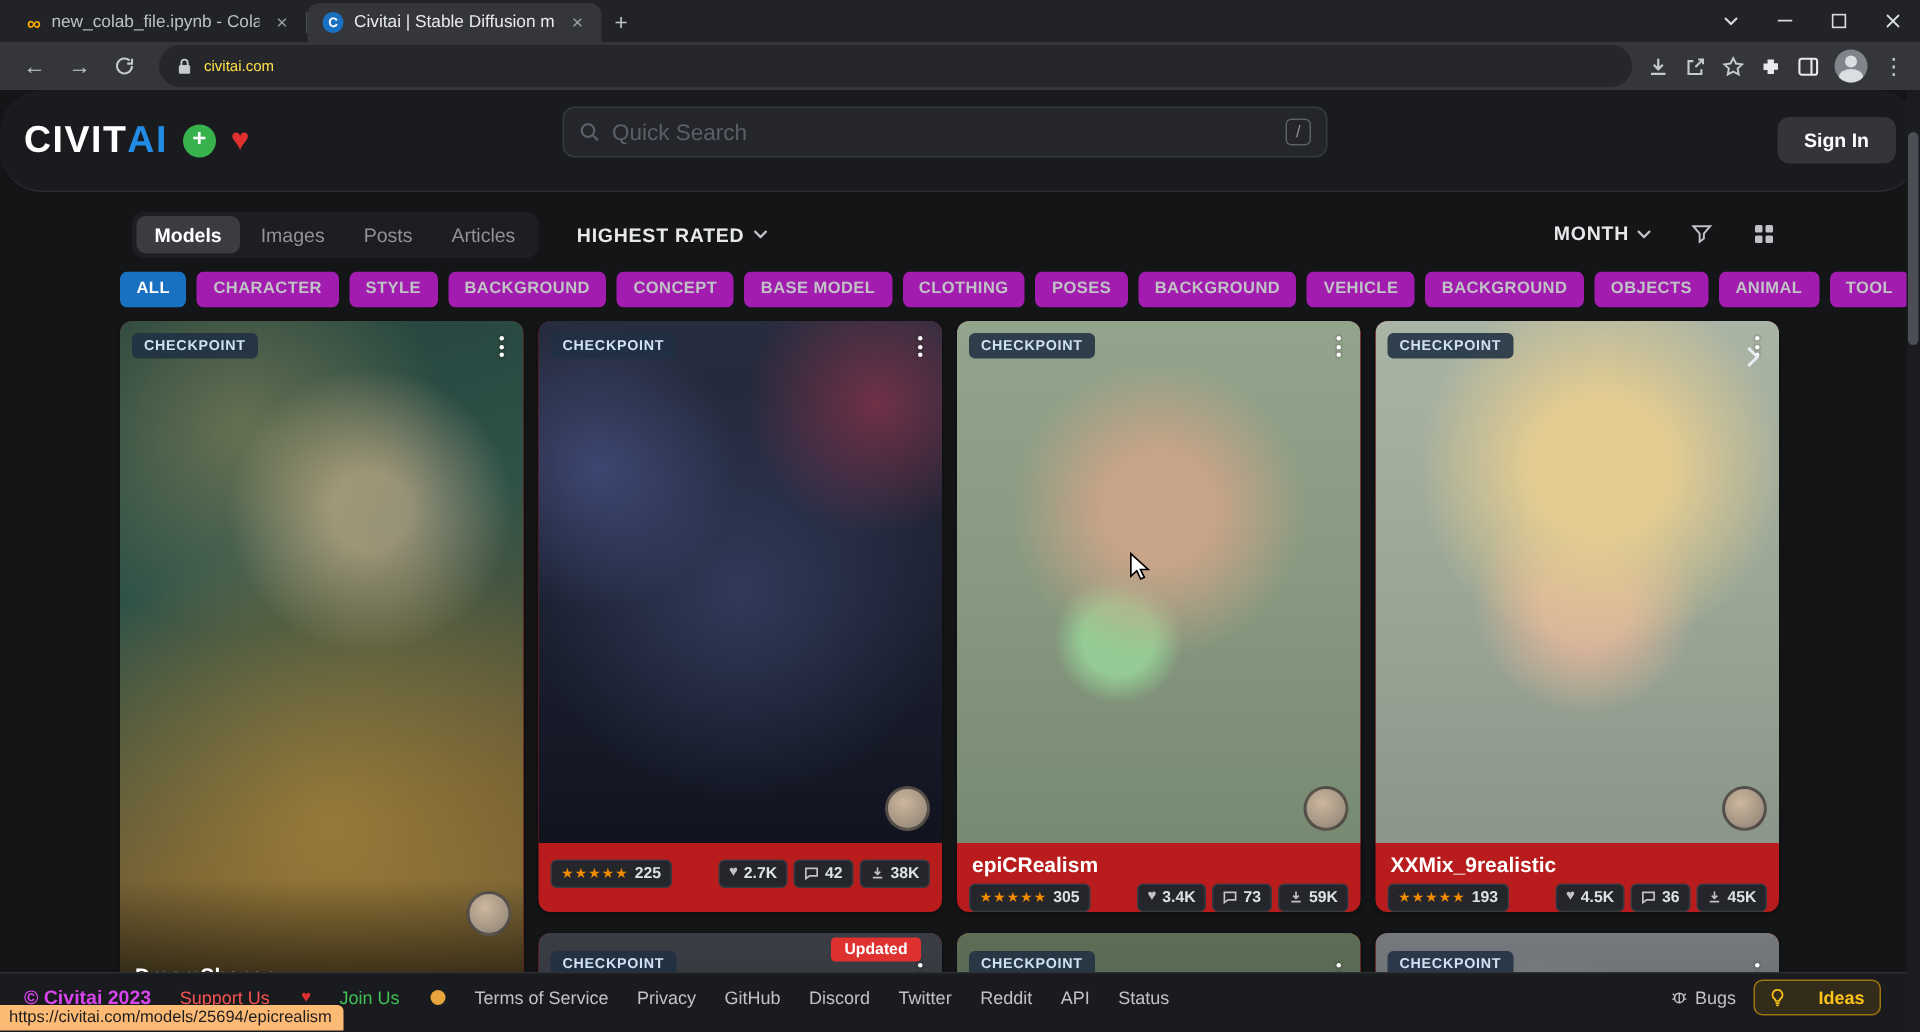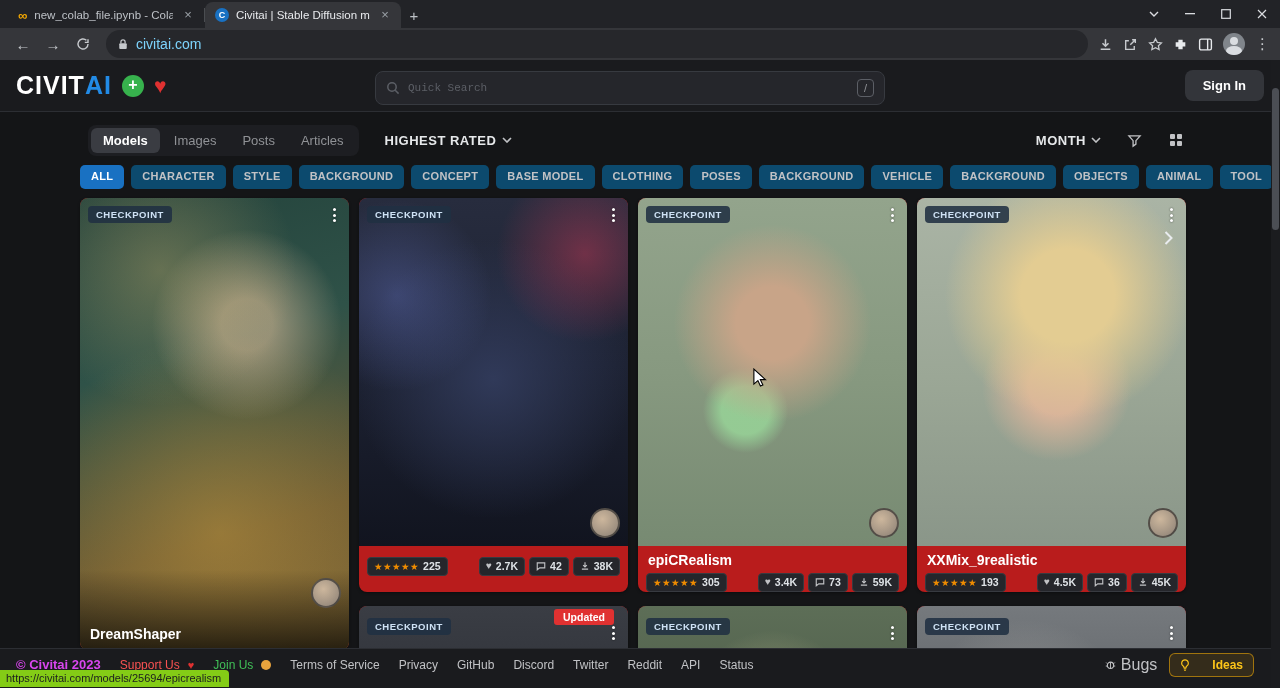--- a/index.html
+++ b/index.html
@@ -21,55 +21,55 @@
   .newtab-btn { width:26px; height:26px; color:#bdc1c6; font-size:15px; display:flex; align-items:center; justify-content:center; margin-bottom:0; }
   .winctrls { margin-left:auto; display:flex; height:28px; align-self:flex-start; }
   .winctrl { width:36px; height:28px; display:flex; align-items:center; justify-content:center; color:#dadce0; }
   .winctrl svg { display:block; }
 
   .toolbar { height:32px; background:#35363a; display:flex; align-items:center; padding:0 10px; gap:4px; }
   .navbtn { width:26px; height:26px; display:flex; align-items:center; justify-content:center;
     color:#c6c9cd; font-size:15px; border-radius:50%; }
   .omnibox { flex:1; height:28px; background:#26272b; border-radius:14px; display:flex; align-items:center;
     padding:0 12px; gap:8px; margin:0 6px; }
-  .omnibox .url { color:#7dd3fc; font-size:14px; }
+  .omnibox .url { color:#fde047; font-size:10px; }
   .tool-icons { display:flex; align-items:center; gap:10px; color:#c6c9cd; }
   .tool-avatar { width:22px; height:22px; border-radius:50%; background:#80858b; position:relative; overflow:hidden; }
   .tool-avatar::before { content:""; position:absolute; left:7px; top:4px; width:8px; height:8px; border-radius:50%; background:#dadde1; }
   .tool-avatar::after { content:""; position:absolute; left:3px; top:13px; width:16px; height:10px; border-radius:50%; background:#dadde1; }
   .vdots { font-size:15px; color:#c6c9cd; letter-spacing:0; }
 
   
   .site { position:relative; height:628px; background:#141517; overflow:hidden; }
-  .site-header { height:52px; background:#1a1b1e; border-bottom:1px solid #2c2e33; display:flex; align-items:center; padding:0 16px; }
+  .site-header { height:68px; background:#1a1b1e; border-bottom:1px solid #2c2e33; display:flex; align-items:center; padding:0 16px;border-radius:28px; }
   .logo { font-size:25px; font-weight:800; letter-spacing:1px; color:#fff; display:flex; }
   .logo .accent { color:#228be6; }
   .plus-btn { width:22px; height:22px; border-radius:50%; background:#37b24d; color:#fff; font-size:16px; font-weight:bold;
     display:flex; align-items:center; justify-content:center; margin-left:10px; line-height:1; padding-bottom:2px; }
   .heart-btn { color:#e03131; font-size:21px; margin-left:10px; line-height:1; }
   .searchwrap { position:absolute; left:375px; width:510px; height:34px; top:11px; background:#25262b;
     border:1px solid #373a40; border-radius:8px; display:flex; align-items:center; padding:0 10px; gap:8px; }
-  .searchwrap input { flex:1; background:transparent; border:none; outline:none; color:#22c55e; font-size:11px;
-    font-family:Liberation Mono, monospace; }
+  .searchwrap input { flex:1; background:transparent; border:none; outline:none; color:#22c55e; font-size:15px;
+    font-family:Liberation Sans, sans-serif; }
   .searchwrap input::placeholder { color:#5c5f66; }
   .kbd { border:1px solid #5c5f66; border-radius:4px; color:#909296; font-size:11px; padding:0 6px; line-height:16px; }
   .signin { margin-left:auto; background:#33353a; color:#fff; font-size:13px; font-weight:600;
     padding:8px 18px; border-radius:8px; }
 
   .nav-row { margin-top:12px; height:32px; display:flex; align-items:center; padding:0 96px 0 88px; }
   .seg { background:#1d1e22; border-radius:8px; padding:3px; display:flex; gap:2px; }
   .seg-item { padding:5px 12px; border-radius:6px; font-size:13px; color:#909296; }
   .seg-item.active { background:#3a3c42; color:#fff; font-weight:600; }
   .sort { margin-left:26px; display:flex; align-items:center; gap:6px; color:#e6e8ea; font-size:13px; font-weight:700; letter-spacing:.5px; }
-  .nav-right { margin-left:auto; display:flex; align-items:center; gap:26px; color:#c1c2c5; }
+  .nav-right { margin-left:auto; display:flex; align-items:flex-start; gap:26px; color:#c1c2c5; }
   .period { display:flex; align-items:center; gap:5px; color:#e6e8ea; font-size:13px; font-weight:700; letter-spacing:.5px; }
 
   .cat-row { margin-top:9px; padding-left:80px; padding-right:108px; height:24px; display:flex; gap:7px;
     overflow:hidden; white-space:nowrap; position:relative; }
-  .chip { background:#0c4a6e; color:#c1c2c5; font-size:11px; font-weight:600; letter-spacing:.3px;
+  .chip { background:#a21caf; color:#c1c2c5; font-size:11px; font-weight:600; letter-spacing:.3px;
     padding:5px 11px; border-radius:5px; line-height:1.2; flex:0 0 auto; }
   .chip.active { background:#1971c2; color:#fff; }
   .cat-arrow { position:absolute; left:1164px; top:166px; color:#e9ecef; z-index:5; display:flex; align-items:center; height:24px; }
 
   
   .grid { margin:9px 0 0 80px; width:1106px; display:flex; gap:10px; }
   .col { width:269px; display:flex; flex-direction:column; gap:14px; }
   .card { background:#b91c1c; border-radius:8px; overflow:hidden; position:relative; box-shadow:0 1px 3px rgba(0,0,0,.4); }
   .card.std { height:394px; }
   .card.tall { height:452px; }
@@ -126,31 +126,31 @@
   .stat-chip { display:inline-flex; align-items:center; gap:4px; background:#25262b; border:1px solid #373a40;
     border-radius:4px; padding:2px 6px; font-size:10.5px; font-weight:600; color:#dee2e6; line-height:1.2; }
   .stars { color:#f08c00; font-size:9.5px; letter-spacing:.5px; }
   .stat-icon { color:#c1c2c5; display:flex; }
   .heart-glyph { color:#c1c2c5; font-size:10px; line-height:1; }
 
   
   .site-footer { position:absolute; left:0; right:0; bottom:0; height:40px; background:#1a1b1e;
     border-top:1px solid #2c2e33; display:flex; align-items:center; padding:0 26px 8px 16px; gap:19px; z-index:10; }
   .copyright { color:#d946ef; font-size:13px; font-weight:700; }
-  .flink { color:#c1c2c5; font-size:12px; display:flex; align-items:center; gap:8px; }
+  .flink { color:#c1c2c5; font-size:12px; display:flex; align-items:center; gap:21px; }
   .flink.red { color:#fa5252; }
   .flink.green { color:#40c057; }
   .coin { width:10px; height:10px; border-radius:50%; background:#e8a33d; display:inline-block; }
   .footer-right { margin-left:auto; display:flex; align-items:center; gap:12px; }
-  .bugs { color:#c1c2c5; font-size:16px; display:flex; align-items:center; gap:5px; }
+  .bugs { color:#c1c2c5; font-size:12px; display:flex; align-items:center; gap:5px; }
   .ideas { display:flex; align-items:center; gap:22px; color:#fcc419; font-size:12px; font-weight:600;
     background:rgba(250,176,5,.12); border:1px solid rgba(250,176,5,.55); border-radius:6px; padding:4px 10px; }
 
   
-  .status-bubble { position:absolute; left:0; bottom:1px; background:#84cc16; color:#1c1d1f; font-size:11px;
+  .status-bubble { position:absolute; left:0; bottom:1px; background:#fdba74; color:#1c1d1f; font-size:11px;
     padding:2px 8px 3px 6px; border-radius:0 4px 0 0; z-index:20; }
   .scrollbar { position:absolute; right:0; top:60px; bottom:0; width:9px; background:#1b1c1f; z-index:15; }
   .scroll-thumb { position:absolute; top:28px; left:1px; width:7px; height:142px; background:#4b4e54; border-radius:4px; }
   .cursor { position:absolute; left:752px; top:368px; z-index:30; }
 </style>
 </head>
 <body>
 
 <div class="viewport">
 

